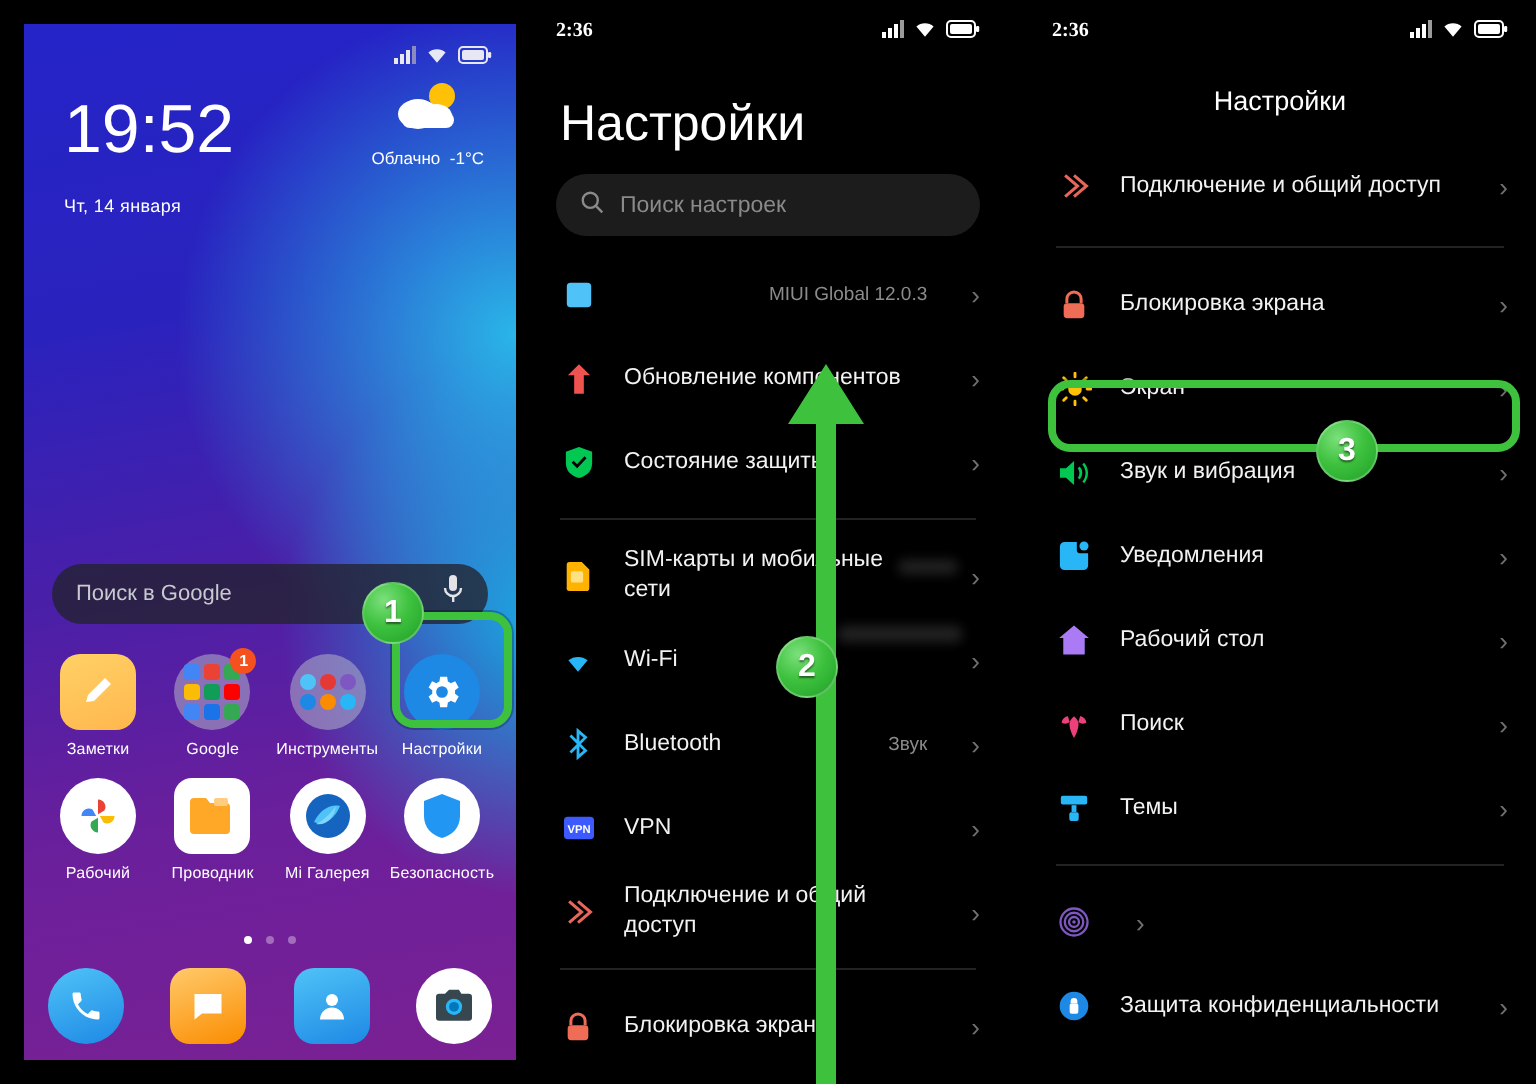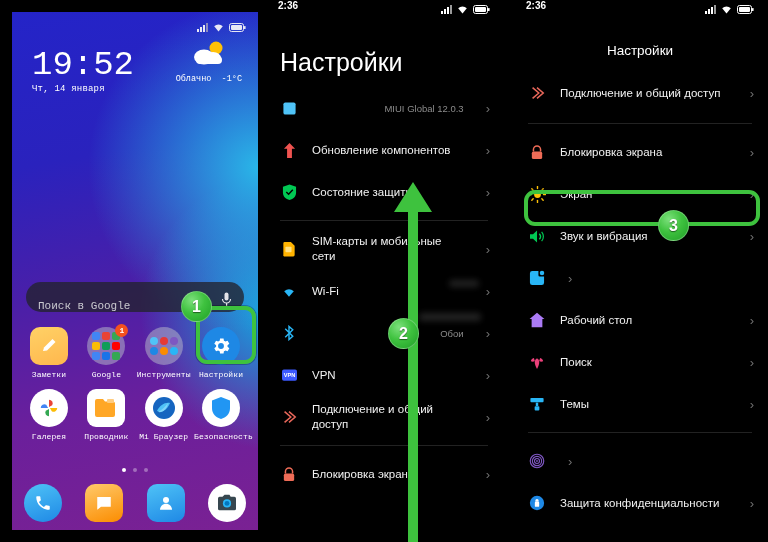--- a/index.html
+++ b/index.html
@@ -12,38 +12,37 @@
   .stage { position: relative; width: 768px; height: 542px; background: #000; }
 
   
   .panel1 {
     position: absolute; left: 12px; top: 12px; width: 246px; height: 518px;
     overflow: hidden;
     background:
       radial-gradient(ellipse 150% 70% at 100% 30%, #29b6e8 0%, rgba(41,182,232,0) 46%),
       radial-gradient(ellipse 110% 55% at 105% 58%, #16a7e0 0%, rgba(22,167,224,0) 48%),
       linear-gradient(170deg, #2424c8 0%, #2a22bd 28%, #4a1fa8 52%, #6a1f9c 74%, #7a2193 100%);
-    font-family: Liberation Mono, monospace;
   }
   .p1-statusbar {
     position: absolute; top: 6px; left: 0; right: 0; height: 20px;
     display: flex; align-items: center; justify-content: flex-end;
     padding-right: 12px; gap: 5px;
   }
   .sb-ico { display: block; }
   .p1-clockblock { position: absolute; left: 20px; top: 36px; color: #fff; }
   .p1-time { font-size: 34px; font-weight: 300; letter-spacing: 0px; line-height: 1; }
-  .p1-date { font-size: 9px; font-weight: 400; margin-top: 2px; letter-spacing: .2px; }
+  .p1-date { font-size: 9px; font-weight: 400; margin-top: 16px; letter-spacing: .2px; }
   .p1-weather { position: absolute; right: 16px; top: 28px; text-align: center; color:#fff; }
   .p1-weather-txt { font-size: 8.5px; margin-top: 3px; white-space: nowrap; }
 
   .searchbar {
     position: absolute; left: 14px; top: 270px; width: 218px; height: 30px;
     background: rgba(35,35,45,.78); border-radius: 16px;
-    display: flex; align-items: flex-end; padding: 0 12px;
+    display: flex; align-items: center; padding: 0 12px;
   }
   .searchbar-text { color: #c9c9cf; font-size: 11px; flex: 1; }
 
   .appgrid { position: absolute; left: 10px; top: 315px; width: 226px; }
   .approw { display: flex; justify-content: space-between; margin-bottom: 10px; }
   .app { width: 54px; text-align: center; position: relative; }
   .app-icon {
     width: 38px; height: 38px; margin: 0 auto 5px; border-radius: 10px;
     display: flex; align-items: center; justify-content: center; position: relative;
   }
@@ -62,21 +61,21 @@
   .pdot.on { background: #fff; }
   .dock { position: absolute; left: 12px; top: 472px; width: 222px; display: flex; justify-content: space-between; }
   .dock-icon { width: 38px; height: 38px; border-radius: 10px; display:flex; align-items:center; justify-content:center; }
   .dock-icon.circ { border-radius: 50%; }
 
   
   .panel { position: absolute; top: 0; height: 542px; background: #000; overflow: hidden; }
   .panel2 { left: 264px; width: 240px; }
   .panel3 { left: 512px; width: 256px; }
 
-  .sb { position: relative; height: 30px; display: flex; align-items: flex-start; padding: 0 14px; }
+  .sb { position: relative; height: 30px; display: flex; align-items: center; padding: 0 14px; font-family: Liberation Serif, serif; }
   .sb-time { color: #fff; font-size: 10px; font-weight: 700; }
   .sb-right { margin-left: auto; display: flex; align-items: center; gap: 5px; }
 
   .big-title { color: #fff; font-size: 25px; font-weight: 400; padding: 18px 16px 10px; }
   .center-title { color: #fff; font-size: 13.5px; font-weight: 500; text-align: center; padding: 13px 0 12px; }
 
   .s-search {
     margin: 0 14px 8px; height: 31px; background: #1c1c1c; border-radius: 17px;
     display: flex; align-items: center; padding: 0 12px; gap: 8px;
   }
@@ -225,42 +224,42 @@
       <div class="approw">
         <div class="app">
           <div class="app-icon circ" style="background:#fff;">
             <svg width="22" height="22" viewBox="0 0 24 24">
               <path d="M12 11 L12 3 a4 4 0 0 1 3.5 6 Z" fill="#EA4335"></path>
               <path d="M13 12 L21 12 a4 4 0 0 1-6 3.5 Z" fill="#FBBC05"></path>
               <path d="M12 13 L12 21 a4 4 0 0 1-3.5-6 Z" fill="#34A853"></path>
               <path d="M11 12 L3 12 a4 4 0 0 1 6-3.5 Z" fill="#4285F4"></path>
             </svg>
           </div>
-          <div class="app-label">Галерея</div>
+          <div class="app-label">Рабочий</div>
         </div>
 
         <div class="app">
           <div class="app-icon" style="background:#fff;border-radius:9px;">
             <svg width="26" height="22" viewBox="0 0 26 22">
                 <path d="M2 4a2 2 0 0 1 2-2h6l2 2.5h8a2 2 0 0 1 2 2V18a2 2 0 0 1-2 2H4a2 2 0 0 1-2-2z" fill="#FFA726"></path>
                 <rect x="14" y="2" width="7" height="4" rx="1" fill="#FFCC80"></rect>
               </svg>
           </div>
           <div class="app-label">Проводник</div>
         </div>
 
         <div class="app">
           <div class="app-icon circ" style="background:#fff;">
             <svg width="26" height="26" viewBox="0 0 26 26">
                 <circle cx="13" cy="13" r="11" fill="#1565C0"></circle>
                 <path d="M6 16c3-6 8-9 13-8-3 7-8 10-13 8z" fill="#4FC3F7"></path>
                 <path d="M7 17c4-2 7-5 10-9-1 6-5 10-10 9z" fill="#81D4FA"></path>
               </svg>
           </div>
-          <div class="app-label">Mi Браузер</div>
+          <div class="app-label">Mi Галерея</div>
         </div>
 
         <div class="app">
           <div class="app-icon circ" style="background:#fff;">
             <svg width="22" height="24" viewBox="0 0 22 24">
                 <path d="M11 1 L20 4.5 v7.5 c0 6-4 9.5-9 11-5-1.5-9-5-9-11V4.5Z" fill="#2196F3"></path>
               </svg>
           </div>
           <div class="app-label">Безопасность</div>
         </div>
@@ -325,20 +324,29 @@
               <rect x="0.5" y="0.5" width="14" height="8" rx="2" fill="none" stroke="#fff"></rect>
               <rect x="2" y="2" width="11" height="5" rx="1" fill="#fff"></rect>
               <rect x="15" y="3" width="1.6" height="3" rx="0.6" fill="#fff"></rect>
             </svg>
         </span>
       </span>
     </div>
 
     <div class="big-title">Настройки</div>
 
+    <div class="s-search">
+      <span>
+        <svg width="12" height="12" viewBox="0 0 14 14" fill="none" stroke="#8a8a8a" stroke-width="1.4">
+            <circle cx="6" cy="6" r="4.4"></circle>
+            <line x1="9.4" y1="9.4" x2="13" y2="13"></line>
+          </svg>
+      </span>
+      <span class="s-search-ph">Поиск настроек</span>
+    </div>
 
     <div>
 
       <div class="srow">
         <span class="srow-ico">
           <svg width="15" height="15" viewBox="0 0 16 16">
               <rect x="1.5" y="1.5" width="13" height="13" rx="2" fill="#4FC3F7"></rect>
             </svg>
         </span>
         <span class="srow-val">MIUI Global 12.0.3</span>
@@ -388,21 +396,22 @@
         <span class="srow-label">Wi-Fi</span>
         <span class="chev">›</span>
       </div>
 
       <div class="srow">
         <span class="srow-ico">
           <svg width="12" height="16" viewBox="0 0 12 17" stroke="#29B6F6" stroke-width="1.5" fill="none">
               <path d="M2 4 L10 12 L6 15.5 V1.5 L10 5 L2 13"></path>
             </svg>
         </span>
-        <span class="srow-val">Обои</span>
+        <span class="srow-label">Bluetooth</span>
+        <span class="srow-val">Звук</span>
         <span class="chev">›</span>
       </div>
 
       <div class="srow">
         <span class="srow-ico">
           <svg width="15" height="12" viewBox="0 0 16 12">
               <rect width="16" height="12" rx="2" fill="#3D5AFE"></rect>
               <text x="8" y="8.6" font-size="6" font-family="Liberation Sans, sans-serif" fill="#fff" text-anchor="middle" font-weight="bold">VPN</text>
             </svg>
         </span>
@@ -531,20 +540,21 @@
         <span class="chev">›</span>
       </div>
 
       <div class="srow">
         <span class="srow-ico">
           <svg width="16" height="16" viewBox="0 0 17 17">
               <path d="M1 3.5A2.5 2.5 0 0 1 3.5 1H10v4.5a1.5 1.5 0 0 0 1.5 1.5H16v6.5A2.5 2.5 0 0 1 13.5 16h-10A2.5 2.5 0 0 1 1 13.5Z" fill="#29B6F6"></path>
               <circle cx="13.8" cy="3.2" r="2.4" fill="#29B6F6"></circle>
             </svg>
         </span>
+        <span class="srow-label">Уведомления</span>
         <span class="chev">›</span>
       </div>
 
       <div class="srow">
         <span class="srow-ico">
           <svg width="16" height="16" viewBox="0 0 17 17" fill="#AB7BF5">
               <path d="M8.5 0.8 L16.4 7.4 H14.2 V16.2 H2.8 V7.4 H0.6 Z"></path>
             </svg>
         </span>
         <span class="srow-label">Рабочий стол</span>

